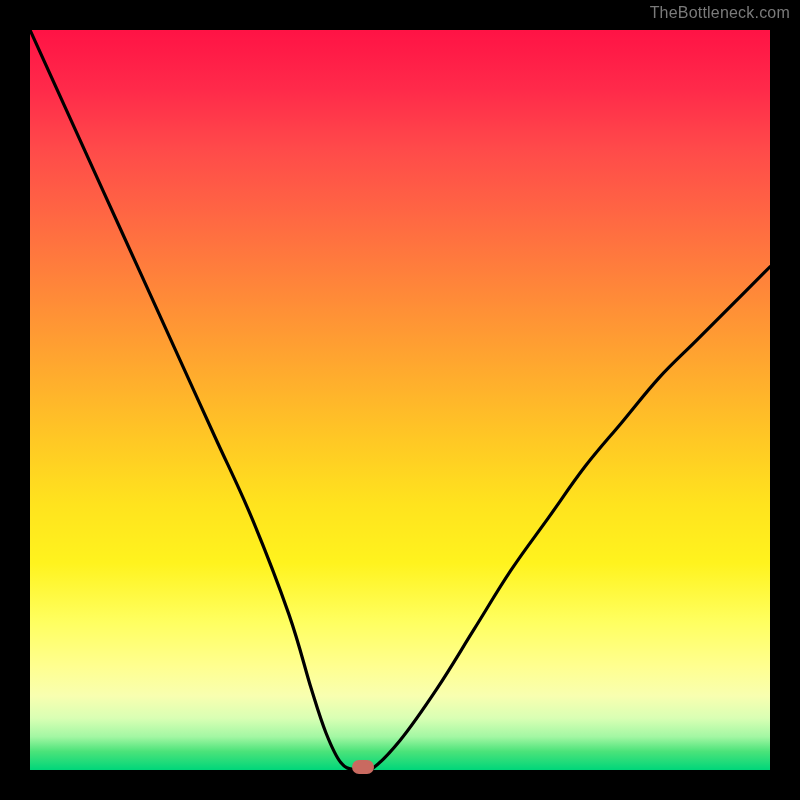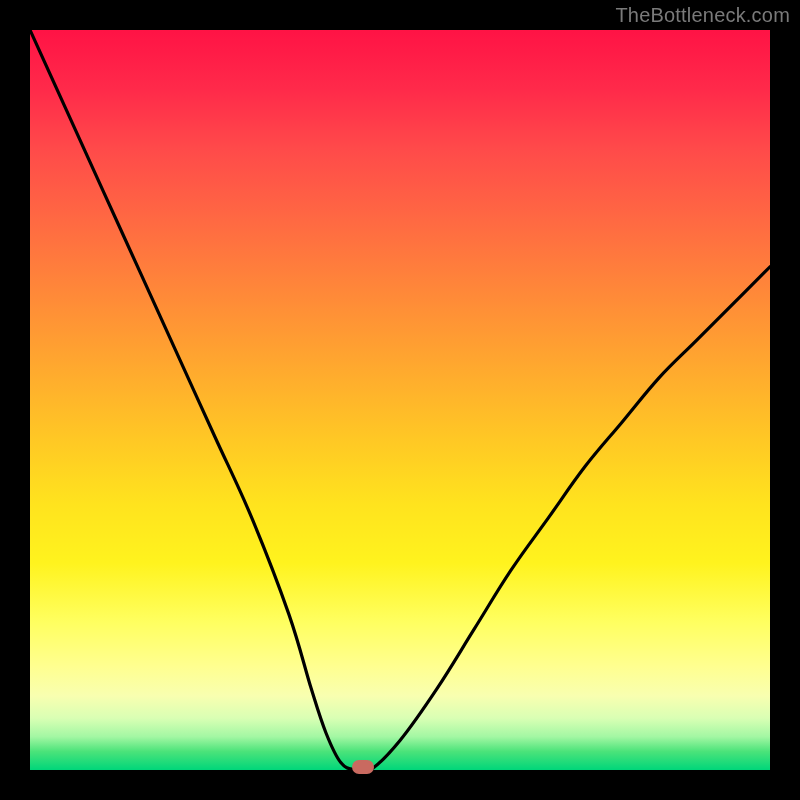--- a/index.html
+++ b/index.html
@@ -56,21 +56,21 @@
     height: 14px;
     border-radius: 7px;
     background: #c96a60;
     transform: translate(-50%, -50%);
   }
   .attribution {
     position: absolute;
     top: 4px;
     right: 10px;
     color: #7a7a7a;
-    font-size: 20px;
+    font-size: 16px;
     font-weight: 500;
     letter-spacing: 0.2px;
   }
 </style>
 </head>
 <body>
 
 <div class="frame">
 
   <div class="attribution">TheBottleneck.com</div>

